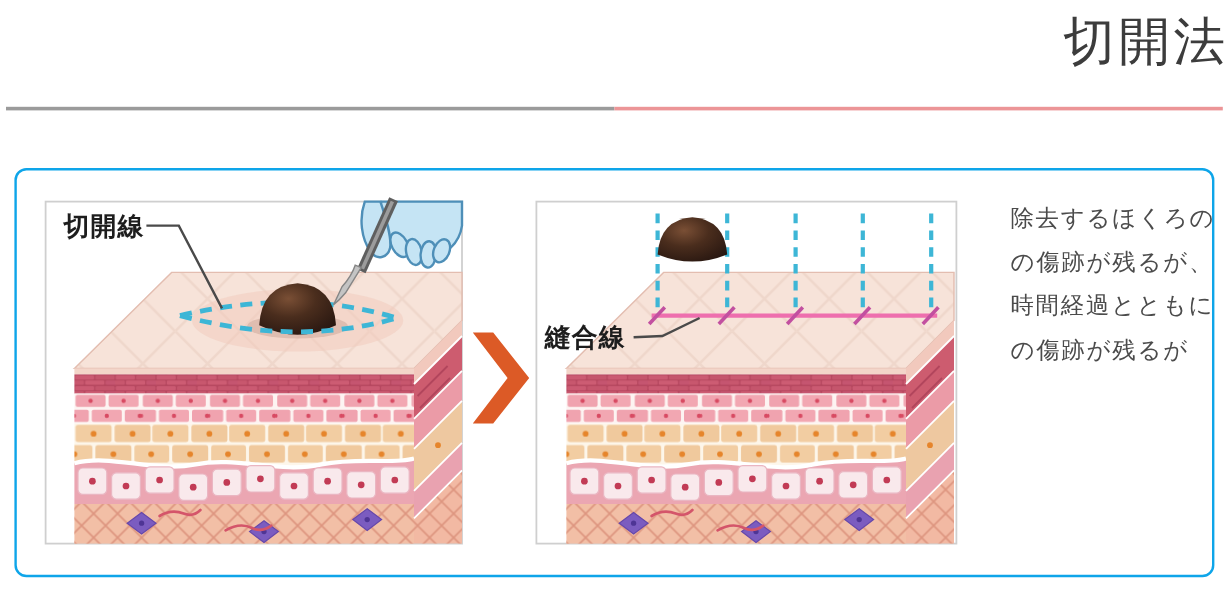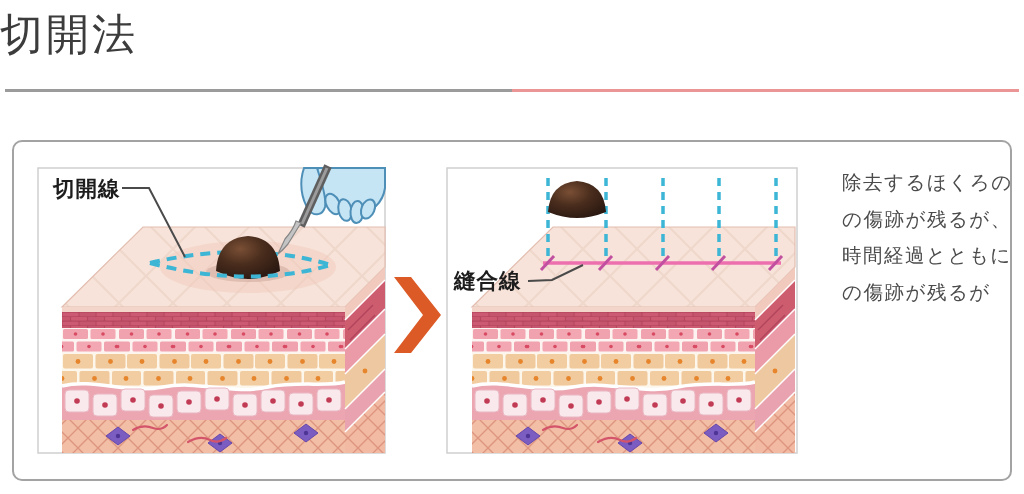--- a/index.html
+++ b/index.html
@@ -1,24 +1,24 @@
 <!DOCTYPE html>
 <html><head>
 <meta charset="utf-8">
 <style>
   html,body{margin:0;padding:0;background:#ffffff;}
   body{width:1024px;height:494px;overflow:hidden;font-family:"Liberation Sans","DejaVu Sans",sans-serif;}
   .page{position:relative;width:1024px;height:494px;background:#fff;}
-  .page-title{position:absolute;top:6px;left:0;width:100%;margin:0;text-align:left;
+  .page-title{position:absolute;top:6px;left:0;width:100%;margin:0;text-align:right;
     font-size:43px;font-weight:500;color:#3c3c3c;letter-spacing:3px;}
   .divider{position:absolute;top:89px;left:5px;width:1014px;height:3px;display:flex;}
   .divider .seg-gray{flex:1;background:#9b9b9b;}
   .divider .seg-red{flex:1;background:#ec9597;}
   .card{position:absolute;top:140px;left:12px;width:996px;height:337px;background:#fff;
-    border:2px solid #a3a3a3;border-radius:10px;}
+    border:2px solid #0ea5e9;border-radius:10px;}
   .figure-svg{position:absolute;left:0;top:0;}
   .desc{position:absolute;left:828px;top:22px;width:192px;font-size:19.5px;color:#4b4b4b;
     letter-spacing:1.5px;line-height:36.6px;}
   .desc div{white-space:nowrap;}
   svg text{font-family:"Liberation Sans","DejaVu Sans",sans-serif;}
 </style>
 </head>
 <body>
 
 <div class="page">

